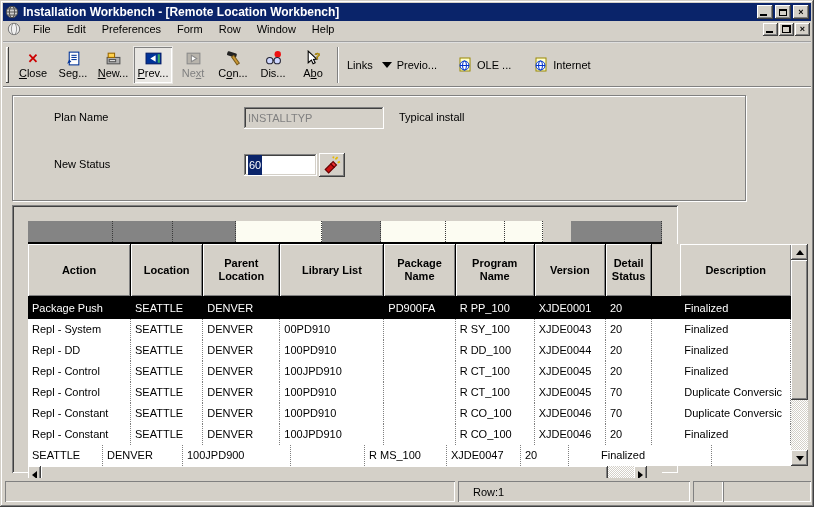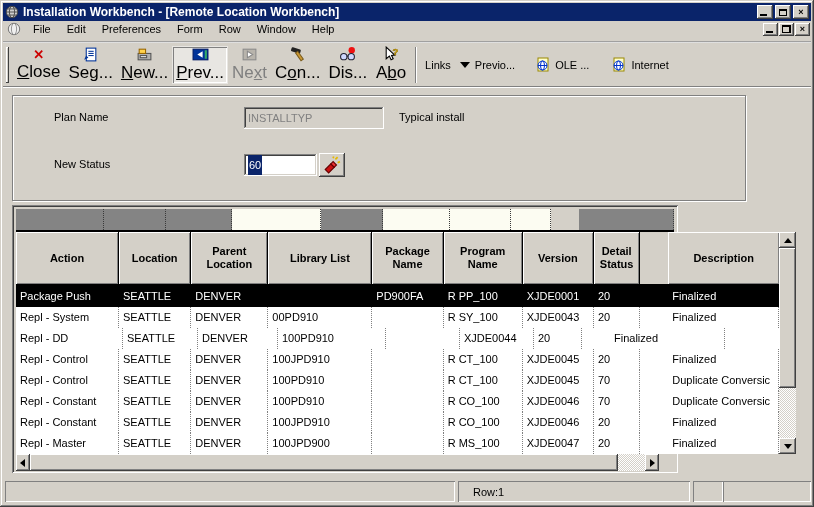--- a/index.html
+++ b/index.html
@@ -30,21 +30,21 @@
   .menubar .mdi-btns{margin-left:auto;display:flex;gap:1px;margin-right:1px;}
   .menu-sep{position:absolute;left:3px;top:41px;right:3px;height:2px;background:linear-gradient(#808080,#fff);}
   
   .toolbar{position:absolute;left:3px;top:43px;right:3px;height:43px;display:flex;align-items:center;background:#d4d0c8;}
   .tb-handle{width:3px;height:36px;margin:0 4px 0 3px;
     box-shadow:inset -1px -1px #404040,inset 1px 1px #fff;background:#d4d0c8;}
   .tb-groove{width:2px;height:36px;margin:0 4px;background:linear-gradient(90deg,#808080 50%,#fff 50%);}
   .tb-btn{min-width:40px;height:38px;display:flex;flex-direction:column;align-items:center;justify-content:center;
     padding:1px 3px;gap:0px;background:transparent;border:1px solid transparent;}
   .tb-btn .tb-icon{height:17px;display:flex;align-items:center;justify-content:center;}
-  .tb-btn .tb-label{font-size:17px;white-space:nowrap;}
+  .tb-btn .tb-label{font-size:11px;white-space:nowrap;}
   .tb-btn.pressed{background:#e8e6e2;box-shadow:inset 1px 1px #808080,inset -1px -1px #fff;}
   .tb-btn.disabled{color:#808080;}
   .mn{text-decoration:underline;}
   .x-icon{color:#cc0000;font-weight:bold;font-size:13px;line-height:13px;}
   .links-lbl{margin:0 4px 0 4px;}
   .drop-arrow{width:0;height:0;border-left:5px solid transparent;border-right:5px solid transparent;border-top:6px solid #000;margin:0 5px;}
   .tb-textbtn{display:flex;align-items:center;gap:4px;padding:2px 6px;}
   .toolbar-sep-bottom{position:absolute;left:3px;top:86px;right:3px;height:3px;
     background:linear-gradient(#808080 33%,#fff 33%,#fff 66%,#d4d0c8 66%);}
   
@@ -57,21 +57,21 @@
   .fld-edit{position:absolute;height:22px;background:#fff;
     box-shadow:inset -1px -1px #fff,inset 1px 1px #808080,inset -2px -2px #d4d0c8,inset 2px 2px #404040;
     display:flex;align-items:center;padding:0 4px;}
   .sel-text{background:#0a246a;color:#fff;padding:4px 1px;}
   .flash-btn{position:absolute;width:26px;height:24px;background:#d4d0c8;
     box-shadow:inset -1px -1px #404040,inset 1px 1px #fff,inset -2px -2px #808080,inset 2px 2px #d4d0c8;
     display:flex;align-items:center;justify-content:center;}
   
   .grid-outer{position:absolute;left:12px;top:205px;width:666px;height:268px;background:#d4d0c8;
     box-shadow:inset 1px 1px 0 #808080,inset -1px -1px 0 #fff,inset 2px 2px 0 #404040,inset -2px -2px 0 #d4d0c8;
-    padding:4px;}
+    padding:16px;}
   .qbe-row{display:flex;height:21px;background:#d4d0c8;}
   .qcell{height:21px;background:#848484;border-right:1px dotted #3a3a3a;}
   .qcell.qwhite{background:#fcfcf2;}
   .qbe-fill{flex:1;background:#d4d0c8;}
   .qbe-line{height:2px;background:#000;}
   .grid-mid{display:flex;}
   .grid-cols{width:763px;}
   .grid-header{display:flex;height:54px;background:#d4d0c8;border-bottom:2px solid #000;}
   .hcell{display:flex;align-items:center;justify-content:center;text-align:center;font-weight:bold;
     border-right:1px solid #000;box-shadow:inset 1px 1px #fff,inset -1px -1px #808080;padding:2px;line-height:13px;}
@@ -352,20 +352,21 @@
               <div class="gcell col6">XJDE0043</div>
               <div class="gcell col7">20</div>
               <div class="gcell col8">Finalized</div>
             </div>
             <div class="grow">
               <div class="gcell col0">Repl - DD</div>
               <div class="gcell col1">SEATTLE</div>
               <div class="gcell col2">DENVER</div>
               <div class="gcell col3">100PD910</div>
               <div class="gcell col4"></div>
+              <div class="gcell col5">R DD_100</div>
               <div class="gcell col6">XJDE0044</div>
               <div class="gcell col7">20</div>
               <div class="gcell col8">Finalized</div>
             </div>
             <div class="grow">
               <div class="gcell col0">Repl - Control</div>
               <div class="gcell col1">SEATTLE</div>
               <div class="gcell col2">DENVER</div>
               <div class="gcell col3">100JPD910</div>
               <div class="gcell col4"></div>
@@ -401,21 +402,20 @@
               <div class="gcell col1">SEATTLE</div>
               <div class="gcell col2">DENVER</div>
               <div class="gcell col3">100JPD910</div>
               <div class="gcell col4"></div>
               <div class="gcell col5">R CO_100</div>
               <div class="gcell col6">XJDE0046</div>
               <div class="gcell col7">20</div>
               <div class="gcell col8">Finalized</div>
             </div>
             <div class="grow">
-              <div class="gcell col0">Repl - Master</div>
               <div class="gcell col1">SEATTLE</div>
               <div class="gcell col2">DENVER</div>
               <div class="gcell col3">100JPD900</div>
               <div class="gcell col4"></div>
               <div class="gcell col5">R MS_100</div>
               <div class="gcell col6">XJDE0047</div>
               <div class="gcell col7">20</div>
               <div class="gcell col8">Finalized</div>
             </div>
           </div>

